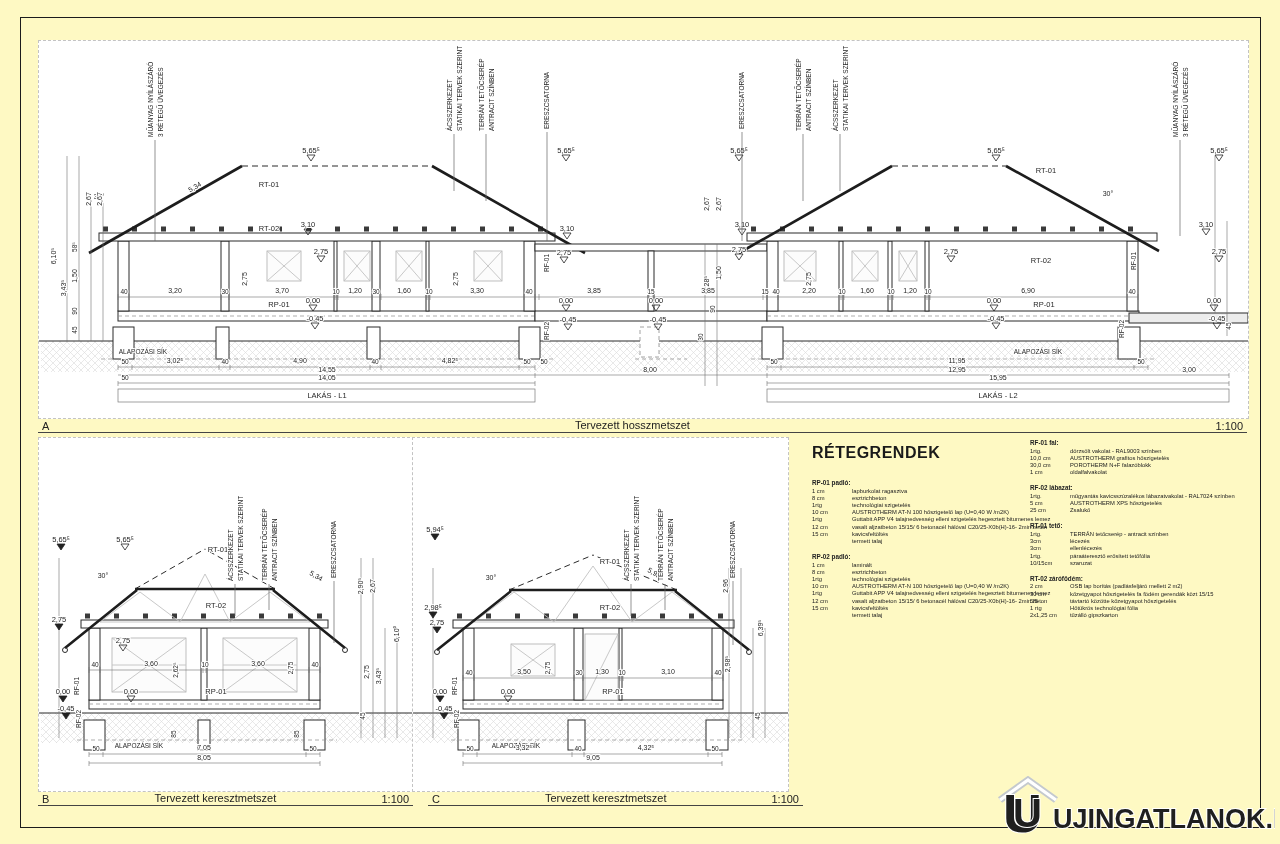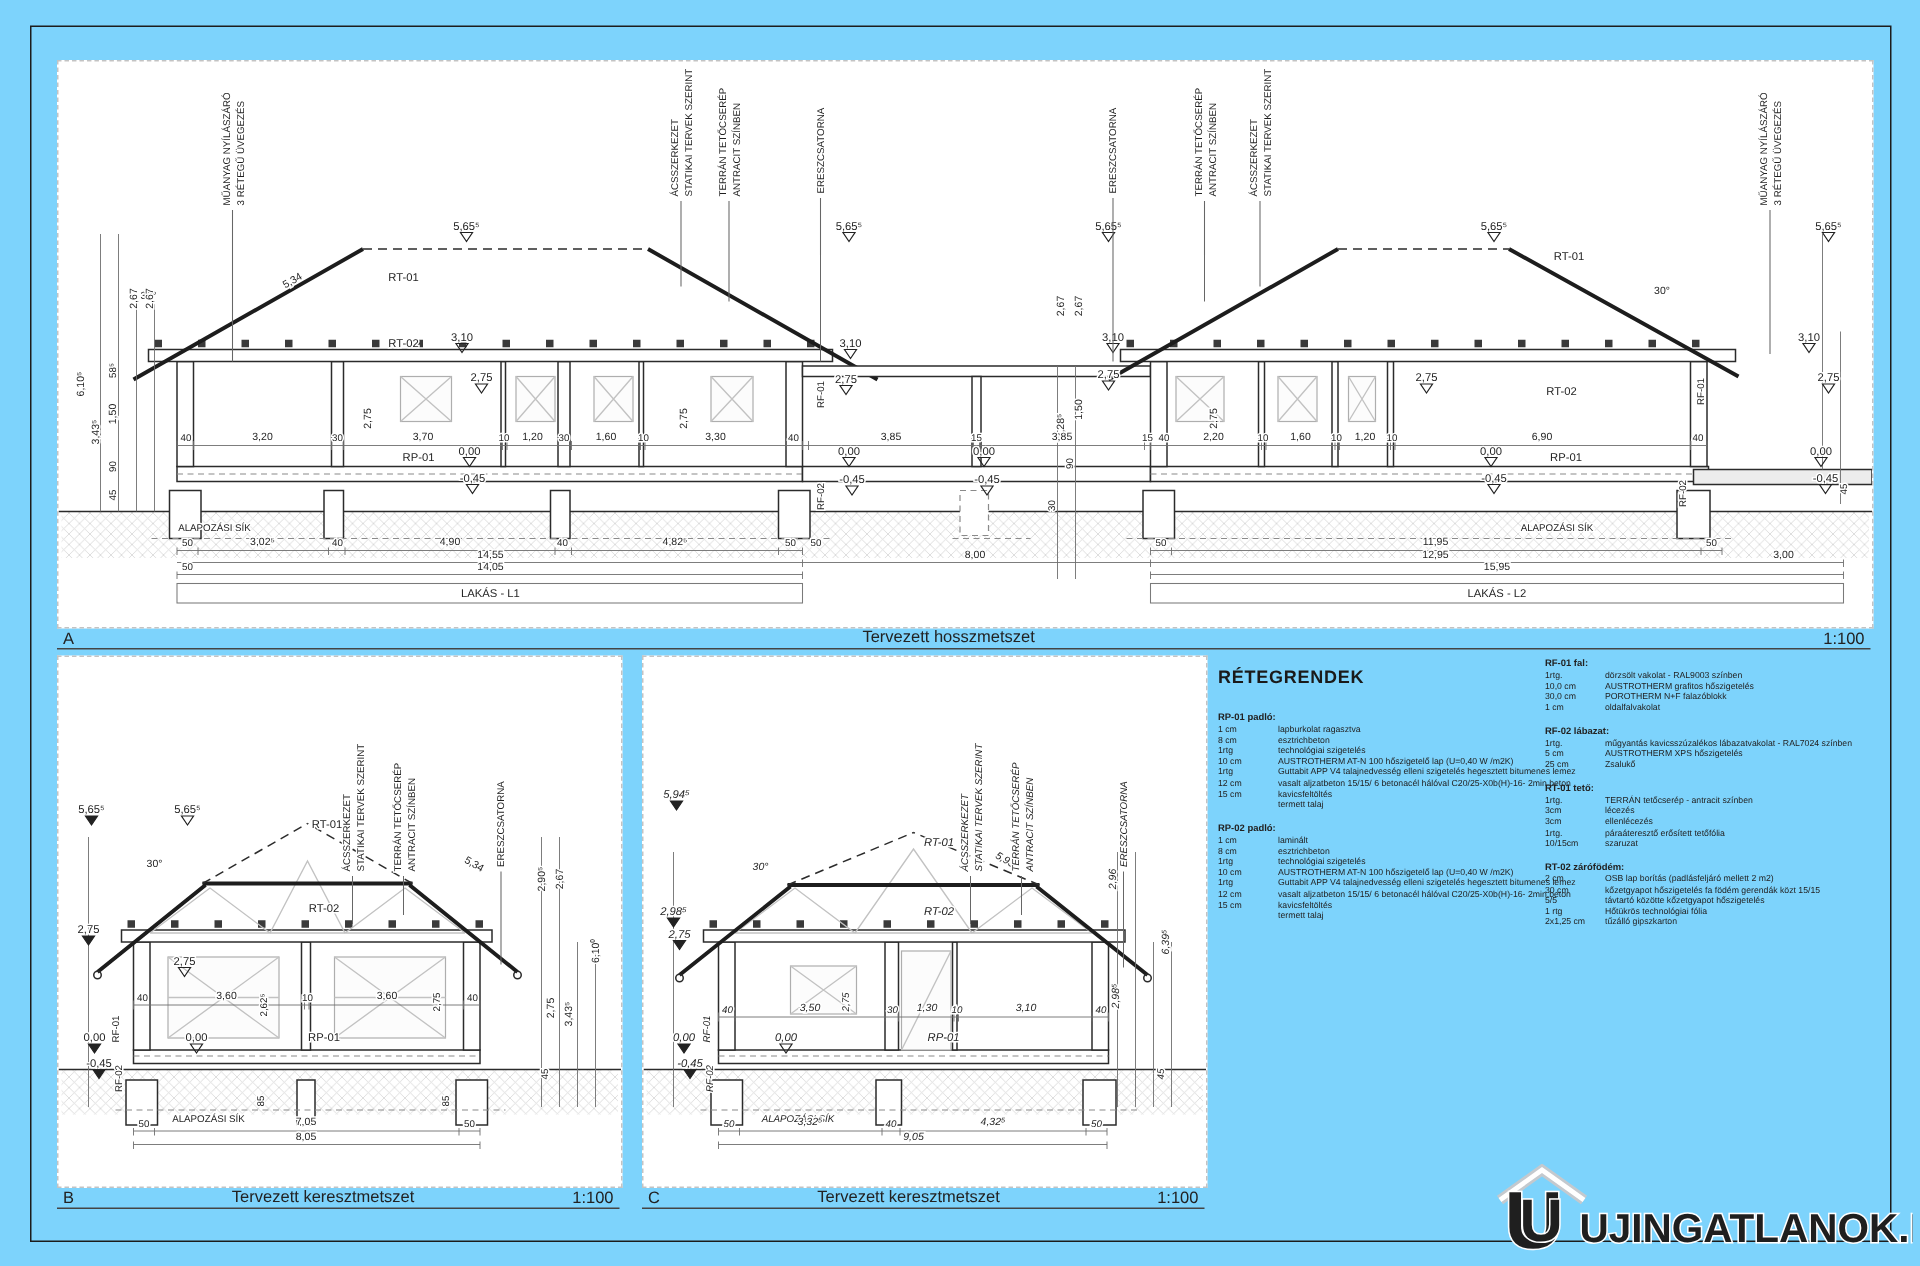--- a/index.html
+++ b/index.html
@@ -1,32 +1,32 @@
 <!DOCTYPE html>
 <html><head>
 <meta charset="utf-8">
 <style>
   html,body{margin:0;padding:0;width:1280px;height:844px;background:#fff;overflow:hidden;
     font-family:"Liberation Sans",sans-serif;}
-  .page{position:relative;width:1280px;height:844px;background:#7dd3fc;}
+  .page{position:relative;width:1280px;height:844px;background:#fef9c3;}
   .frame{position:absolute;left:20px;top:17px;width:1239px;height:809px;border:1.6px solid #1c1c1c;}
   .vp{position:absolute;border:1px dashed #c3c3c3;background:#fff;}
   .vpA{left:38px;top:40px;width:1209px;height:377px;}
   .vpB{left:38px;top:437px;width:375px;height:353px;}
-  .vpC{left:428px;top:437px;width:375px;height:353px;font-style:italic;}
+  .vpC{left:412px;top:437px;width:375px;height:353px;}
   .vp svg{display:block;width:100%;height:100%;}
   .trow{position:absolute;display:flex;justify-content:space-between;align-items:flex-end;
     border-bottom:1.2px solid #444;height:16px;font-size:11px;color:#222;padding:0 4px;box-sizing:border-box;}
   .trowA{left:38px;top:417px;width:1209px;}
   .trowB{left:38px;top:790px;width:375px;}
   .trowC{left:428px;top:790px;width:375px;}
   .t-name{position:absolute;left:0;right:0;text-align:right;bottom:1px;}
   .trow span{position:relative;z-index:1;background:transparent;}
   
-  .lg-title{font-size:12px;font-weight:bold;color:#1a1a1a;letter-spacing:.5px;margin-bottom:17px;}
+  .lg-title{font-size:16px;font-weight:bold;color:#1a1a1a;letter-spacing:.5px;margin-bottom:17px;}
   .lgcol{color:#222;}
   .lg-head{font-size:6.3px;font-weight:bold;margin:8px 0 1.5px;white-space:nowrap;}
   .lg-row{display:flex;font-size:5.8px;line-height:7.2px;white-space:nowrap;}
   .lg-term{width:40px;flex:0 0 40px;}
   #legend-left{position:absolute;left:812px;top:444px;width:215px;}
   #legend-right{position:absolute;left:1030px;top:431px;width:228px;}
   
   svg .ln{stroke:#2b2b2b;stroke-width:1;fill:none;}
   svg .thick{stroke:#1d1d1d;stroke-width:2.6;fill:none;}
   svg .thin{stroke:#6e6e6e;stroke-width:.6;fill:none;}

